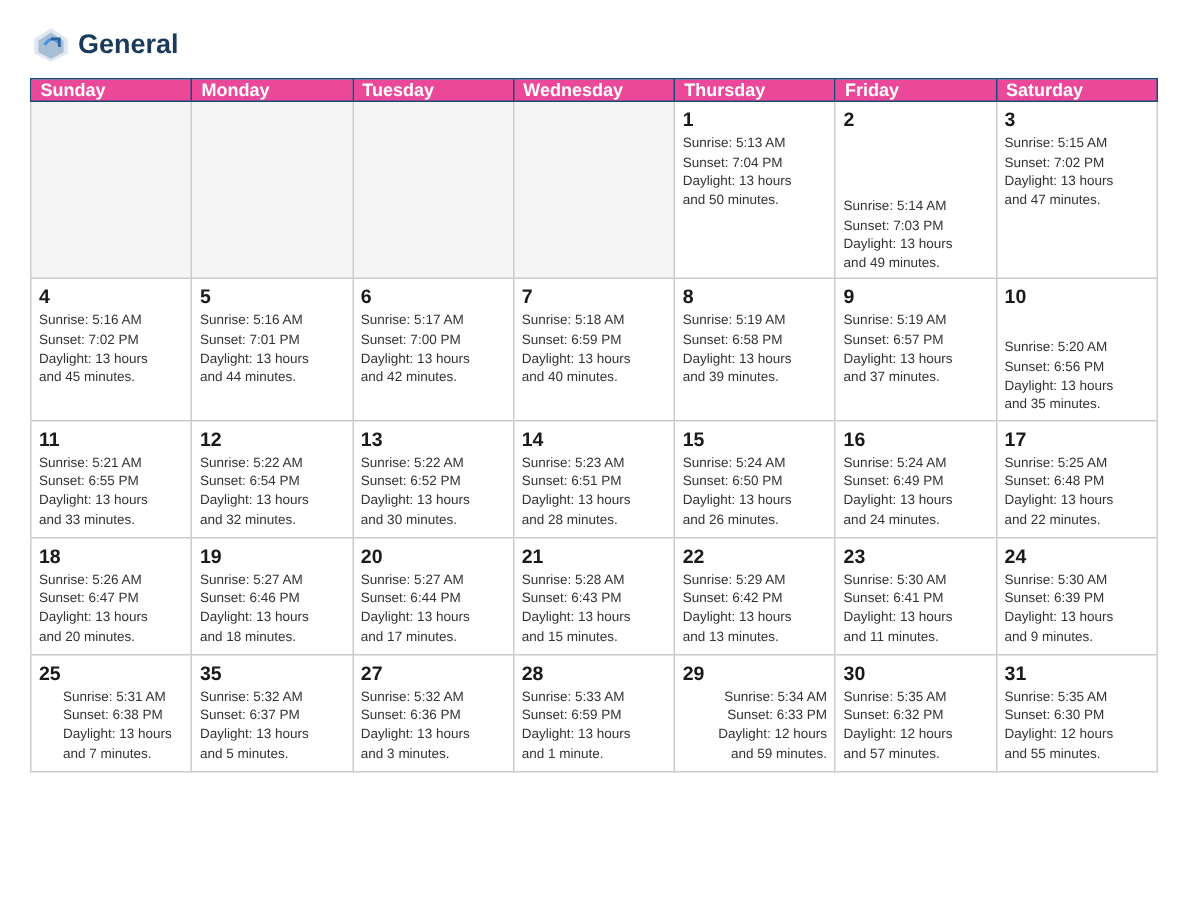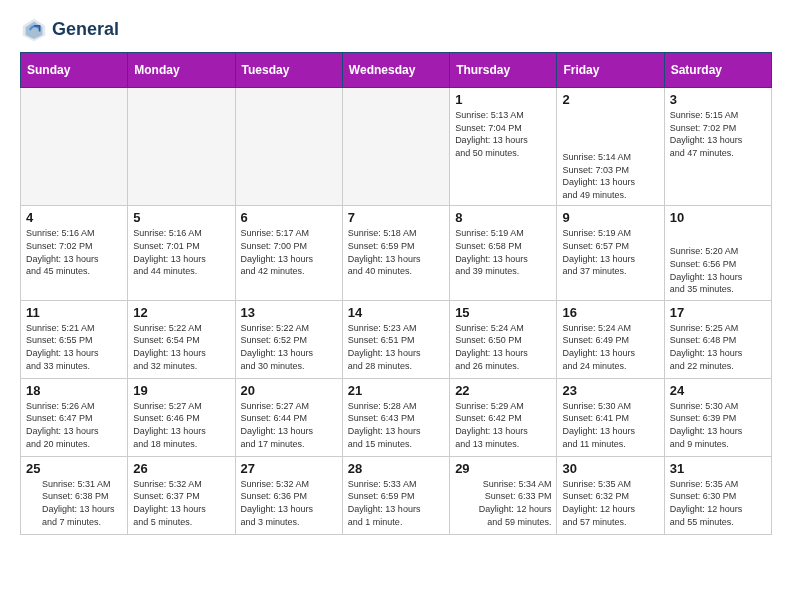--- a/index.html
+++ b/index.html
@@ -51,24 +51,24 @@
     .location {
       font-size: 14px;
       color: #444;
     }
     .calendar {
       width: 100%;
       border-collapse: collapse;
       table-layout: fixed;
     }
     .calendar th {
-      background-color: #a21caf;
+      background-color: #ec4899;
       color: #fff;
       text-align: left;
-      padding: 10px 6px;
+      padding: 0 6px;
       font-size: 12px;
       font-weight: bold;
       border: 1px solid #1a4a7a;
     }
     .calendar td {
       border: 1px solid #ccc;
       vertical-align: top;
       padding: 4px 5px;
       font-size: 9.5px;
       color: #222;
@@ -311,21 +311,21 @@
         </tr>
         <tr>
           <td>
             <span class="day-num">25</span>
             <div class="day-info" style="white-space: pre-line; margin-left: 16px;">Sunrise: 5:31 AM
 Sunset: 6:38 PM
 Daylight: 13 hours
 and 7 minutes.</div>
           </td>
           <td>
-            <span class="day-num">26</span>
+            <span class="day-num">35</span>
             <div class="day-info" style="white-space: pre-line;">Sunrise: 5:32 AM
 Sunset: 6:37 PM
 Daylight: 13 hours
 and 5 minutes.</div>
           </td>
           <td>
             <span class="day-num">27</span>
             <div class="day-info" style="white-space: pre-line;">Sunrise: 5:32 AM
 Sunset: 6:36 PM
 Daylight: 13 hours

